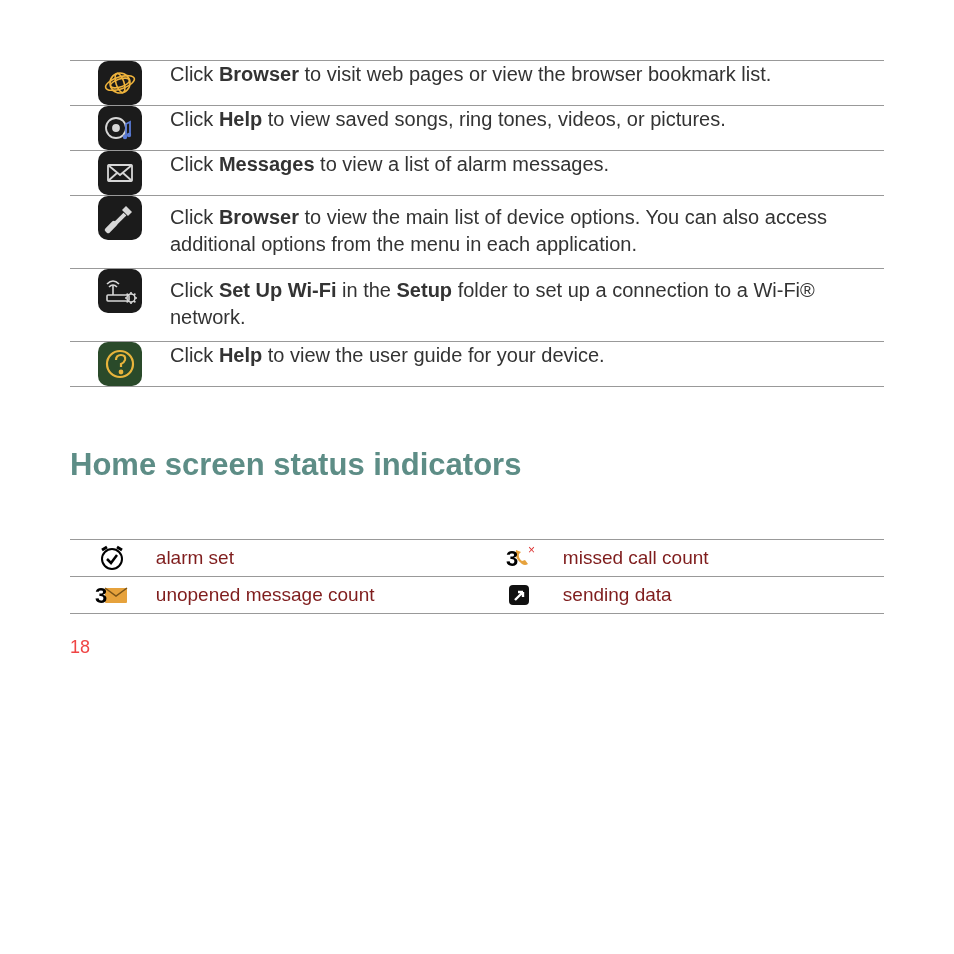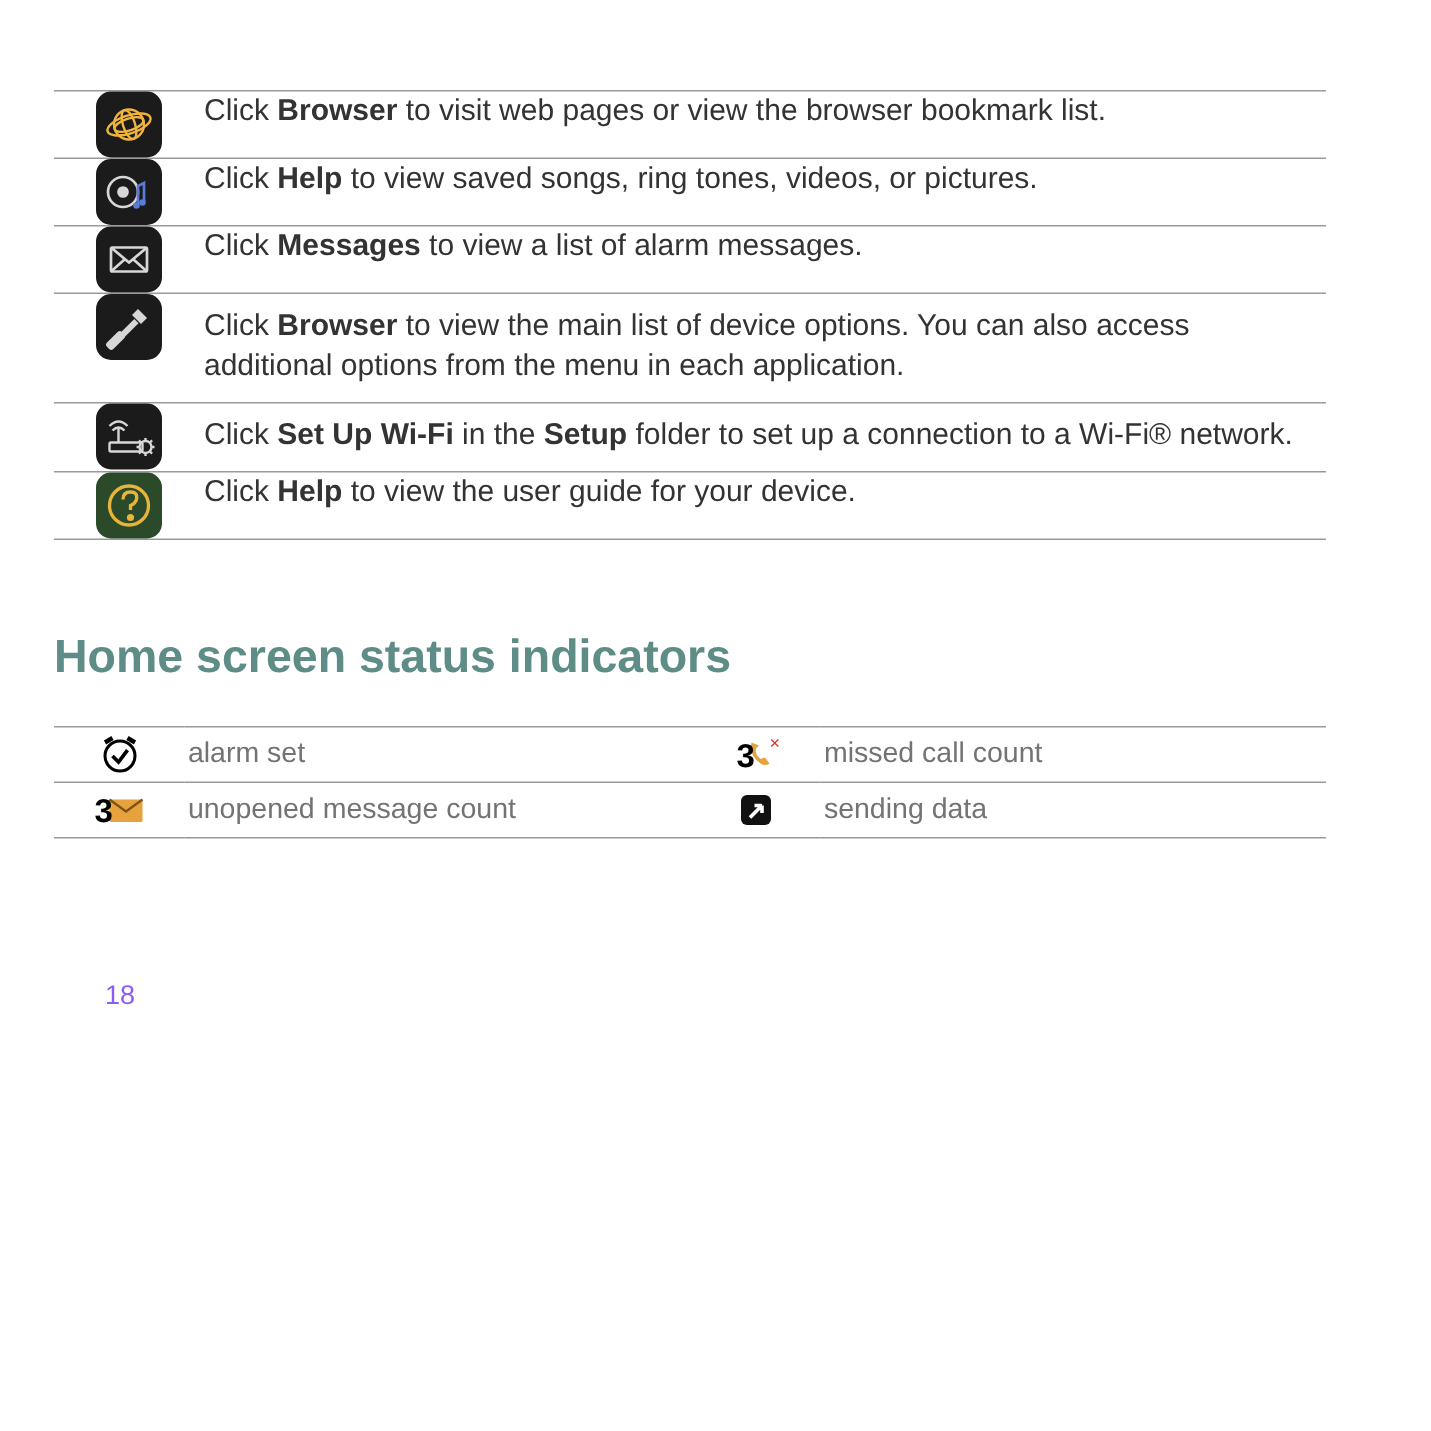--- a/index.html
+++ b/index.html
@@ -1,31 +1,31 @@
 <!DOCTYPE html>
 <html><head>
 <meta charset="utf-8">
 <style>
   html,body{margin:0;padding:0;background:#fff;font-family:"Segoe UI",Tahoma,Verdana,sans-serif;color:#333}
-  .page{width:954px;height:708px;box-sizing:border-box;padding:60px 70px 40px 36px;position:relative}
+  .page{width:954px;height:708px;box-sizing:border-box;padding:60px 70px 40px 70px;position:relative}
   table.icon-table{width:100%;border-collapse:collapse;margin-top:0}
   table.icon-table td{border-top:1px solid #999;border-bottom:1px solid #999;vertical-align:top;padding:0}
   td.icon-cell{width:100px;text-align:center;padding:8px 0}
   td.desc-cell{padding:14px 10px 24px 10px;font-size:20px;line-height:1.35;color:#333}
   td.desc-cell.tight{padding-bottom:10px;padding-top:8px}
   .bold{font-weight:700}
   .app-icon{display:inline-block;width:44px;height:44px;border-radius:10px;background:#1b1b1b;color:#fff;position:relative;vertical-align:middle}
   .app-icon svg{position:absolute;top:0;left:0}
-  h2.section{font-size:31px;font-weight:700;color:#5d8d86;margin:60px 0 28px 0}
+  h2.section{font-size:31px;font-weight:700;color:#5d8d86;margin:60px 0 56px 0}
   table.status-table{width:100%;border-collapse:collapse}
   table.status-table td{border-top:1px solid #999;border-bottom:1px solid #999;vertical-align:middle;padding:4px 2px}
   td.sicon{width:80px;text-align:center}
-  td.slabel{font-size:19px;color:#737373;width:320px}
+  td.slabel{font-size:19px;color:#7f1d1d;width:320px}
   .small-icon{display:inline-block;width:34px;height:28px;position:relative;vertical-align:middle}
-  .page-num{position:absolute;left:70px;bottom:34px;color:#8b5cf6;font-size:18px}
+  .page-num{position:absolute;left:70px;bottom:50px;color:#ef4444;font-size:18px}
 </style>
 </head>
 <body>
 
 <div class="page">
 
 <table class="icon-table">
 <tbody>
         <tr>
  <td class="icon-cell"><span class="app-icon">

